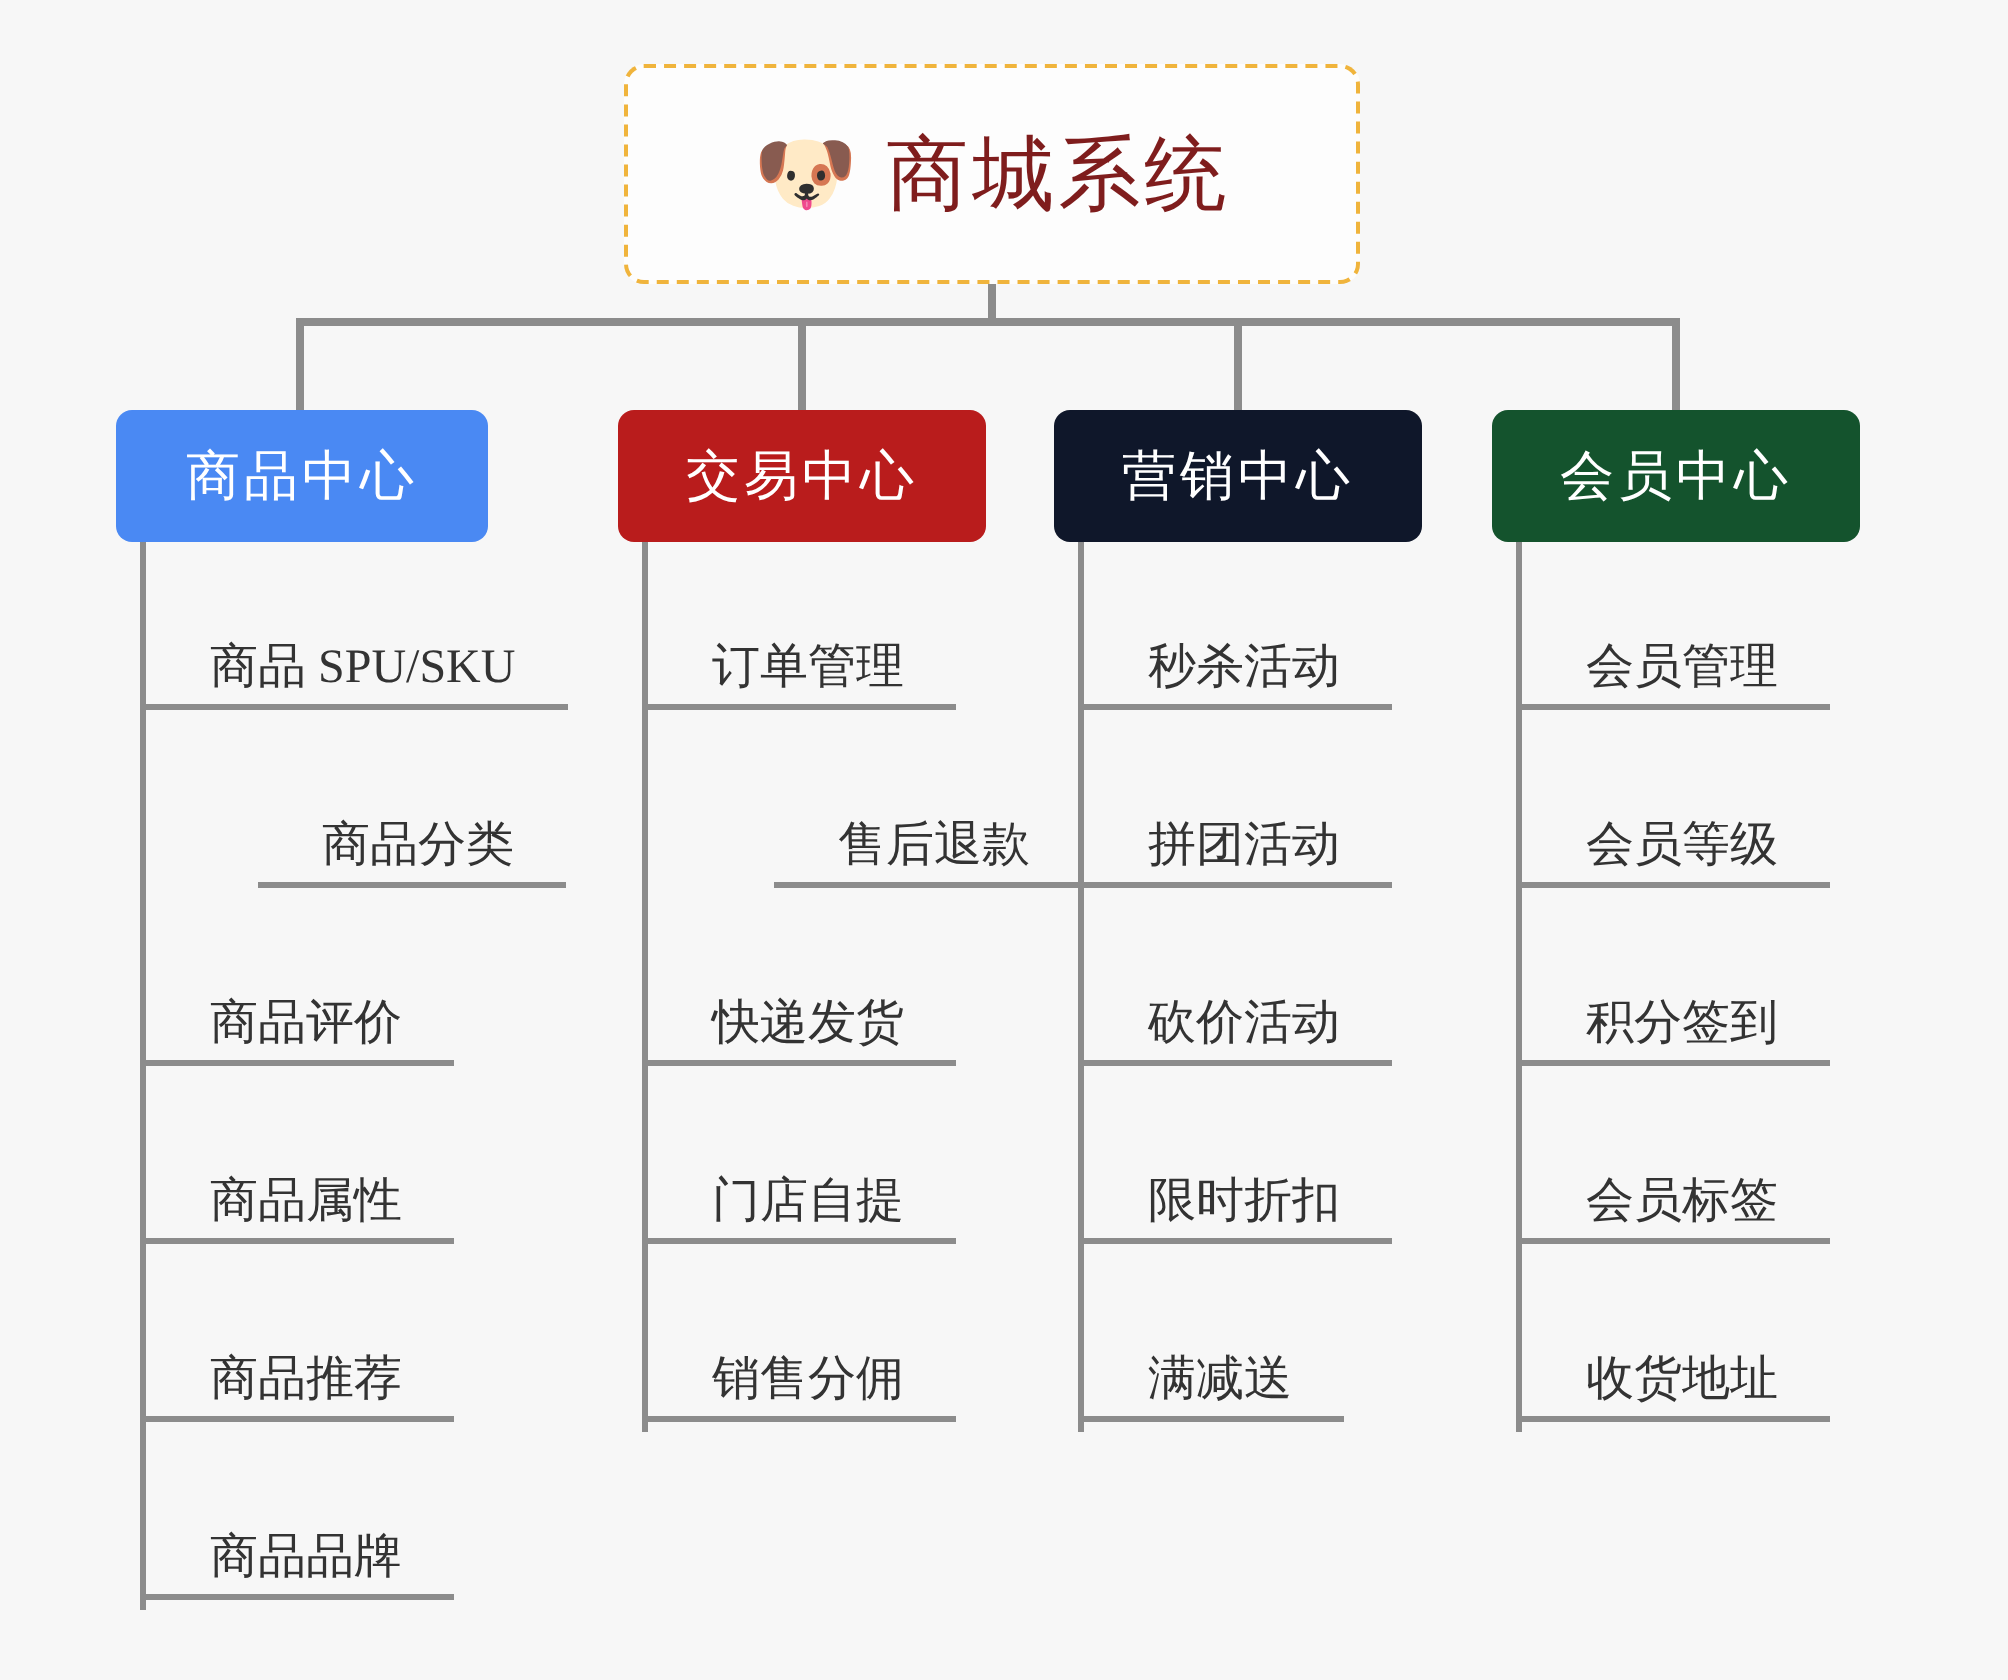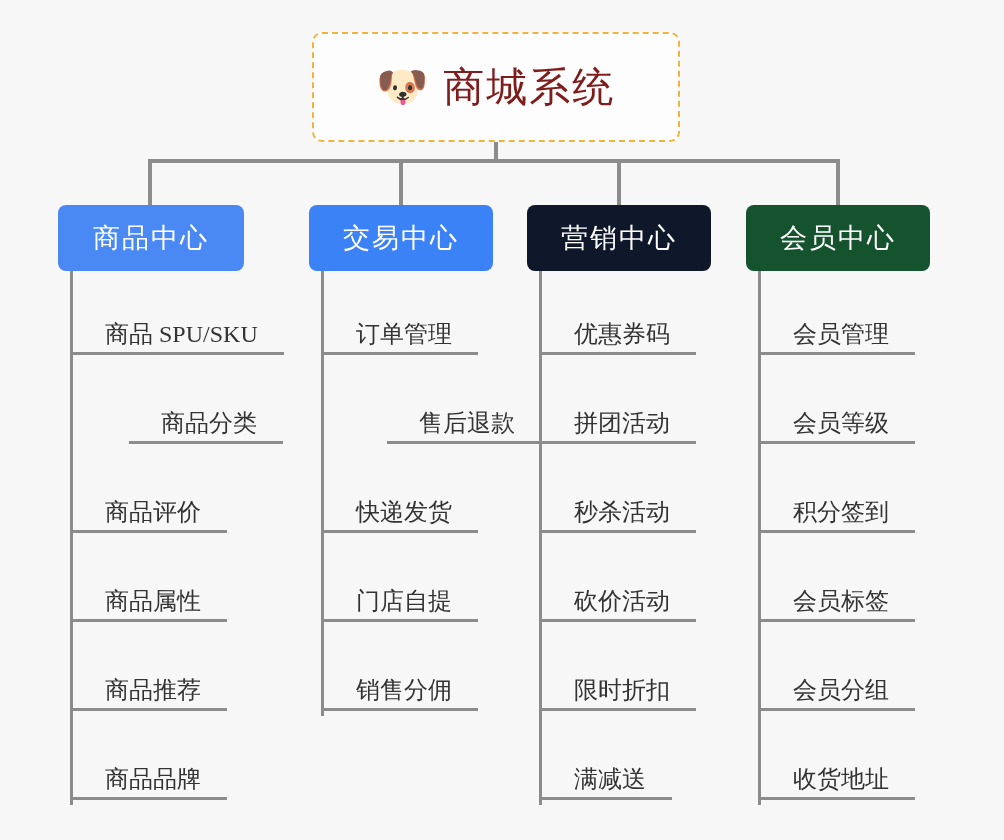--- a/index.html
+++ b/index.html
@@ -156,21 +156,21 @@
       <div class="leaf-item">
           <span class="leaf-label" style="border-bottom-color: rgb(140, 140, 140);">商品推荐</span>
         </div>
       <div class="leaf-item">
           <span class="leaf-label" style="border-bottom-color: rgb(140, 140, 140); padding-left: 32px;">商品品牌</span>
         </div>
     </div>
   </div>
 
   <div class="column" style="left:309px;width:184px;">
-    <div class="cat-header" style="background-color: #3b82f6;">
+    <div class="cat-header" style="background-color: #b91c1c;">
       <span>交易中心</span>
     </div>
     <div class="leaf-list" style="border-left-color: rgb(140, 140, 140);">
       <div class="leaf-item">
           <span class="leaf-label" style="border-bottom-color: rgb(140, 140, 140);">订单管理</span>
         </div>
       <div class="leaf-item">
           <span class="leaf-label" style="border-bottom-color: rgb(140, 140, 140); margin-left: 31px;">售后退款</span>
         </div>
       <div class="leaf-item">
@@ -184,27 +184,24 @@
         </div>
     </div>
   </div>
 
   <div class="column" style="left:527px;width:184px;">
     <div class="cat-header" style="background-color: #0f172a;">
       <span>营销中心</span>
     </div>
     <div class="leaf-list" style="border-left-color: rgb(140, 140, 140);">
       <div class="leaf-item">
-          <span class="leaf-label" style="border-bottom-color: rgb(140, 140, 140);">优惠券码</span>
+          <span class="leaf-label" style="border-bottom-color: rgb(140, 140, 140);">秒杀活动</span>
         </div>
       <div class="leaf-item">
           <span class="leaf-label" style="border-bottom-color: rgb(140, 140, 140);">拼团活动</span>
-        </div>
-      <div class="leaf-item">
-          <span class="leaf-label" style="border-bottom-color: rgb(140, 140, 140);">秒杀活动</span>
         </div>
       <div class="leaf-item">
           <span class="leaf-label" style="border-bottom-color: rgb(140, 140, 140);">砍价活动</span>
         </div>
       <div class="leaf-item">
           <span class="leaf-label" style="border-bottom-color: rgb(140, 140, 140);">限时折扣</span>
         </div>
       <div class="leaf-item">
           <span class="leaf-label" style="border-bottom-color: rgb(140, 140, 140);">满减送</span>
         </div>
@@ -222,21 +219,18 @@
       <div class="leaf-item">
           <span class="leaf-label" style="border-bottom-color: rgb(140, 140, 140);">会员等级</span>
         </div>
       <div class="leaf-item">
           <span class="leaf-label" style="border-bottom-color: rgb(140, 140, 140);">积分签到</span>
         </div>
       <div class="leaf-item">
           <span class="leaf-label" style="border-bottom-color: rgb(140, 140, 140);">会员标签</span>
         </div>
       <div class="leaf-item">
-          <span class="leaf-label" style="border-bottom-color: rgb(140, 140, 140);">会员分组</span>
-        </div>
-      <div class="leaf-item">
           <span class="leaf-label" style="border-bottom-color: rgb(140, 140, 140);">收货地址</span>
         </div>
     </div>
   </div>
 
 </div>
 
 </body></html>

